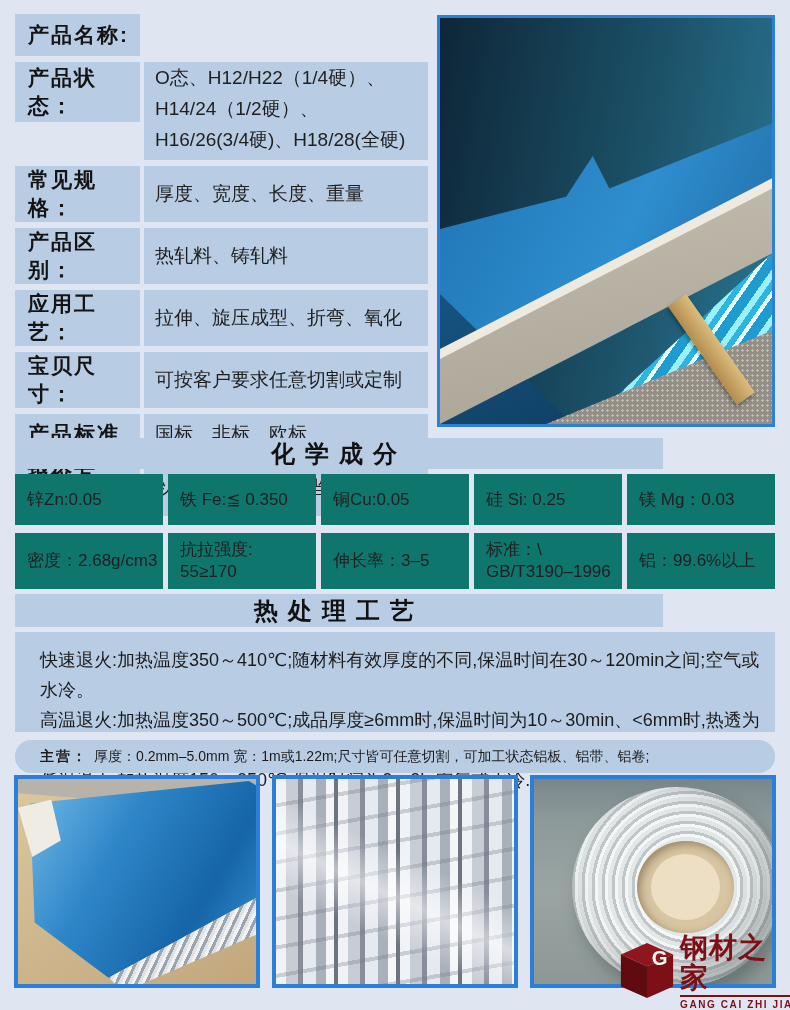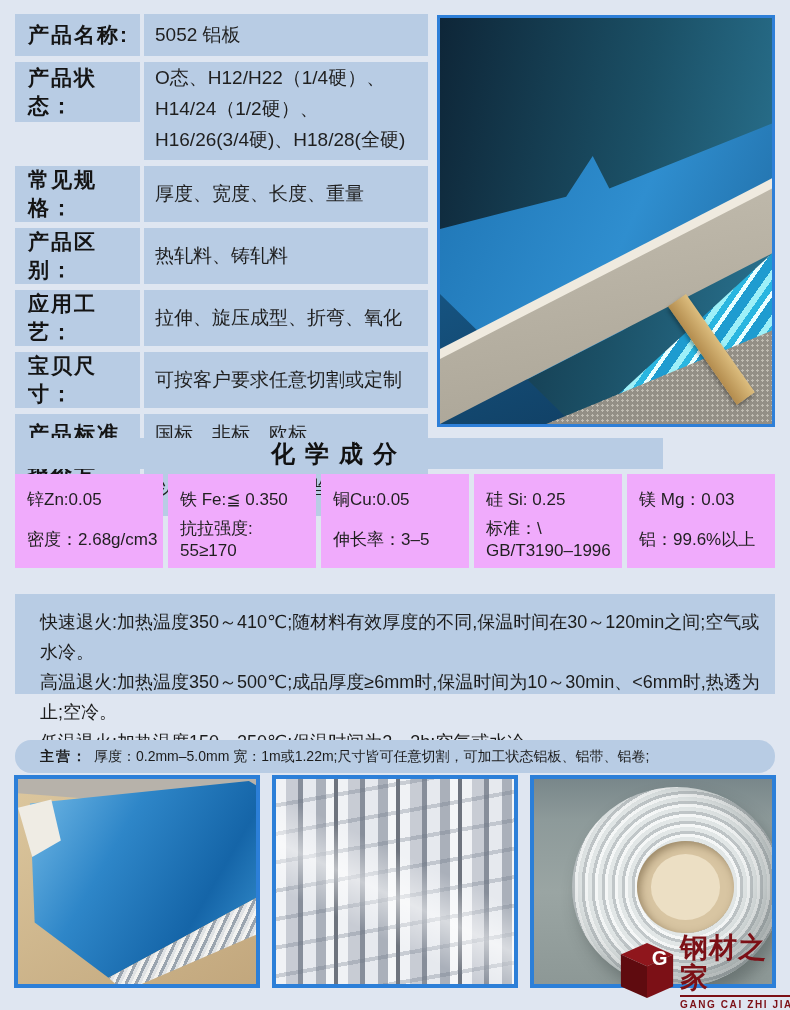--- a/index.html
+++ b/index.html
@@ -65,29 +65,29 @@
   }
   
   .secbar {
     position:absolute; left:15px; width:648px; background:#b8cce4;
     display:flex; align-items:center; justify-content:center;
     font-weight:bold; font-size:24px; letter-spacing:10px; color:#111;
   }
   .chem-header { top:438px; height:31px; }
   .chem-row { position:absolute; left:15px; width:760px; display:flex; gap:5px; }
   .chem-row1 { top:474px; height:51px; }
-  .chem-row2 { top:512px; height:56px; }
+  .chem-row2 { top:533px; height:56px; }
   .chem-cell {
-    flex:1; background:#f0abfc; font-size:17px; color:#1f1f1f;
+    flex:1; background:#0f766e; font-size:17px; color:#1f1f1f;
     display:flex; align-items:center; padding-left:12px;
     white-space:pre-line; line-height:22px;
   }
   .heat-header { top:594px; height:33px; }
   .heat-block {
-    position:absolute; left:15px; top:594px; width:760px; height:100px;
+    position:absolute; left:15px; top:632px; width:760px; height:100px;
     background:#b8cce4; padding:13px 0 0 25px;
   }
   .heat-line { font-size:18px; line-height:30px; color:#1c1c1c; }
   .biz-row {
     position:absolute; left:15px; top:740px; width:760px; height:33px;
     background:#b8cce4; display:flex; align-items:center; padding-left:25px;
     font-size:14px; color:#1c1c1c;border-radius:16px;
   }
   .biz-label { font-weight:bold; letter-spacing:2px; margin-right:6px; }
   
@@ -143,21 +143,20 @@
     border-top:2px solid #7c1016; margin-top:2px; padding-top:2px;
     font-size:10px; font-weight:bold; letter-spacing:1.6px; color:#7c1016; white-space:nowrap;
   }
 </style>
 </head>
 <body>
 
 <div class="ptable">
   <div class="prow r1">
     <div class="plabel">产品名称:</div>
-    <div class="pval">5052 铝板</div>
   </div>
   <div class="prow multi">
     <div class="plabel">产品状态：</div>
     <div class="pval">O态、H12/H22（1/4硬）、
 H14/24（1/2硬）、
 H16/26(3/4硬)、H18/28(全硬)</div>
   </div>
   <div class="prow">
     <div class="plabel">常见规格：</div>
     <div class="pval">厚度、宽度、长度、重量</div>

